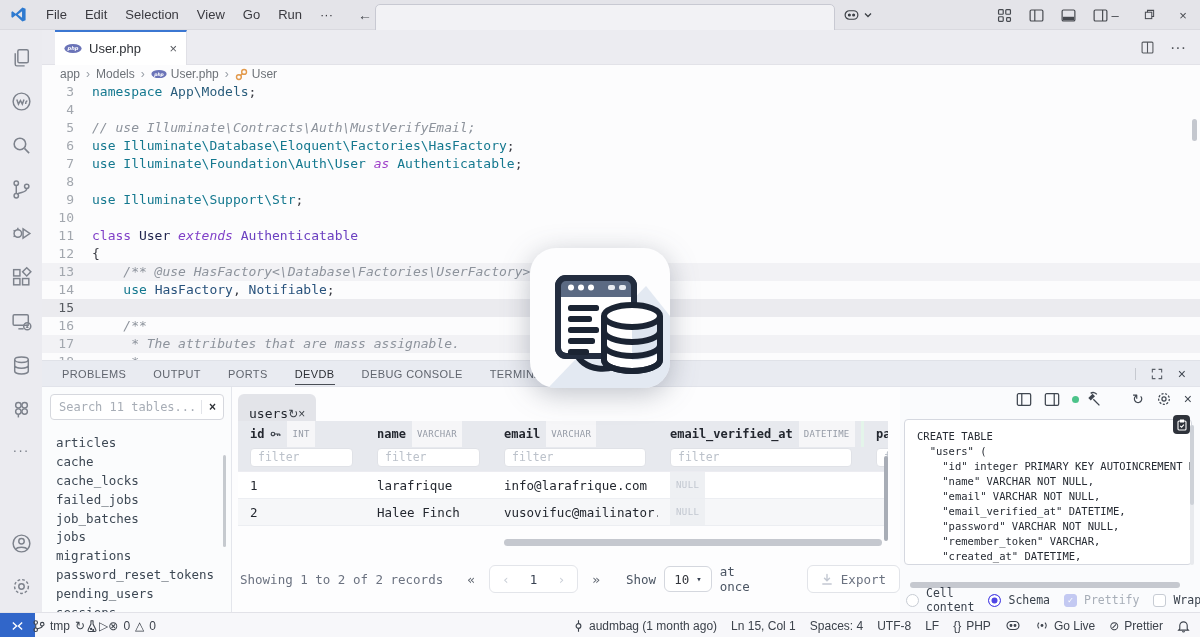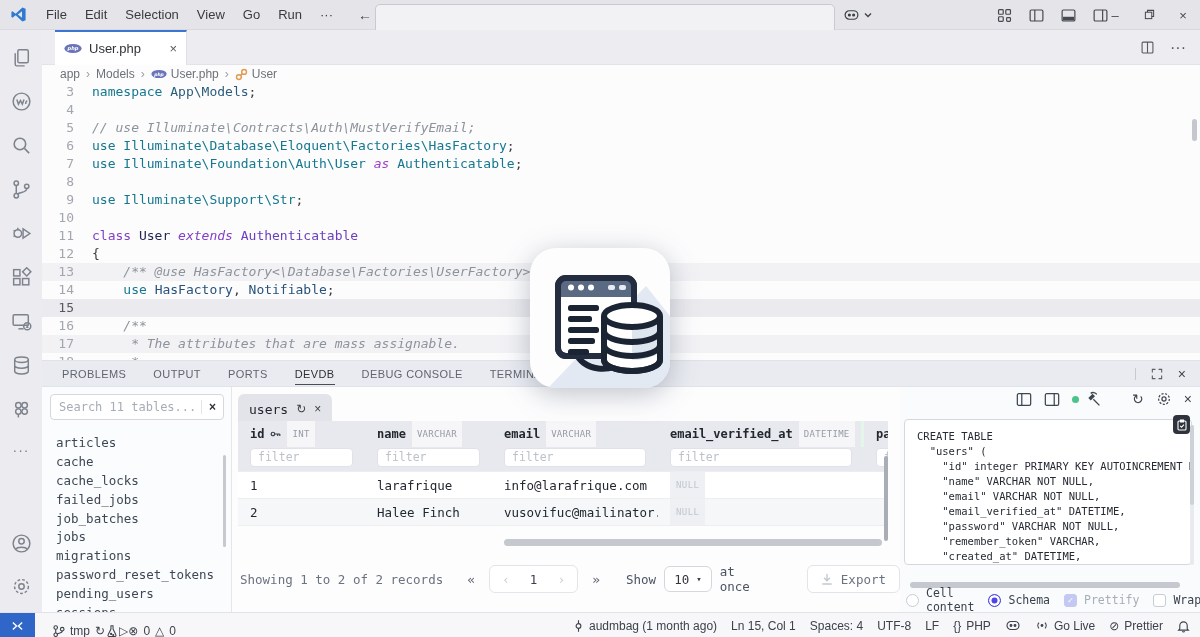--- a/index.html
+++ b/index.html
@@ -76,21 +76,21 @@
   .db-search .ph{flex:1;padding-left:8px;font-size:12px;color:#a7adb6;font-family:"DejaVu Sans Mono",monospace;white-space:nowrap;overflow:hidden}
   .db-search .clear{width:22px;text-align:center;font-size:12px;color:#2f3237;border-left:1px solid #e2e4e9;font-weight:bold}
   .tbl-list{position:absolute;left:8px;top:47px;right:10px;bottom:0;overflow:hidden}
   .tbl-item{height:18.9px;line-height:18.9px;font-family:"DejaVu Sans Mono",monospace;font-size:12.5px;color:#3d4854;
             padding-left:6px;white-space:nowrap;cursor:default}
   .db-sidebar .scroll{position:absolute;right:5px;top:68px;width:3px;height:92px;background:#9aa0aa;border-radius:2px;opacity:.55}
 
   
   .db-main{position:absolute;left:190px;top:0;width:668px;bottom:0;background:#fdfdfe}
   .users-tab{position:absolute;left:6px;top:7px;height:27px;background:#e3e4e9;border-radius:6px 6px 0 0;
-             display:flex;align-items:flex-start;gap:8px;padding:8px 11px}
+             display:flex;align-items:flex-end;gap:0;padding:0 11px}
   .users-tab .t-label{font-family:"DejaVu Sans Mono",monospace;font-size:13px;color:#22262e}
   .users-tab .t-ico{font-size:12px;color:#3c4148}
   .grid-wrap{position:absolute;left:6px;top:34px;width:650px;overflow:hidden}
   .grid-row{display:grid;grid-template-columns:127px 127px 166px 206px 100px}
   .grid-row.head,.grid-row.filters{background:#e7e9ee}
   .th{height:26px;display:flex;align-items:center;gap:6px;padding-left:12px;overflow:hidden}
   .th-name{font-family:"DejaVu Sans Mono",monospace;font-size:12px;font-weight:bold;color:#23272f;white-space:nowrap}
   .badge{background:#f6f6f8;border-radius:3px;padding:17px 5px;font-family:"DejaVu Sans Mono",monospace;
          font-size:9px;color:#959ba6;letter-spacing:.3px;white-space:nowrap}
   .badge.nullable{background:#e4f5ea;color:#48a869;font-weight:bold}
@@ -142,21 +142,21 @@
   .cbox{width:13px;height:13px;border-radius:3px;border:1.5px solid #c7ccd4;background:#fff;flex:none;
         display:flex;align-items:center;justify-content:center;font-size:9px;color:#fff;font-weight:bold}
   .cbox.checked-dim{background:#c3c9f2;border-color:#c3c9f2}
   .lbl-dim{color:#a7aeb8}
   .ctl-gap{width:8px}
 
   
   .statusbar{position:absolute;left:0;top:612px;width:1200px;height:25px;background:#f7f7fa;border-top:1px solid #e2e2e8;
              font-size:12px;color:#3c424b}
   .remote-box{position:absolute;left:0;top:0;width:35px;height:25px;background:#3166c9;display:flex;align-items:center;justify-content:center}
-  .sb-left{position:absolute;left:52px;top:0;height:25px;display:flex;align-items:flex-end;}
+  .sb-left{position:absolute;left:32px;top:0;height:25px;display:flex;align-items:center;}
   .sb-right{position:absolute;right:10px;top:0;height:25px;display:flex;align-items:center;gap:14px}
   .sb-item{display:flex;align-items:center;gap:5px;white-space:nowrap}
   .sb-glyph{font-size:12px}
 </style>
 </head>
 <body>
 
 <div id="app">
 
   <div class="titlebar">

